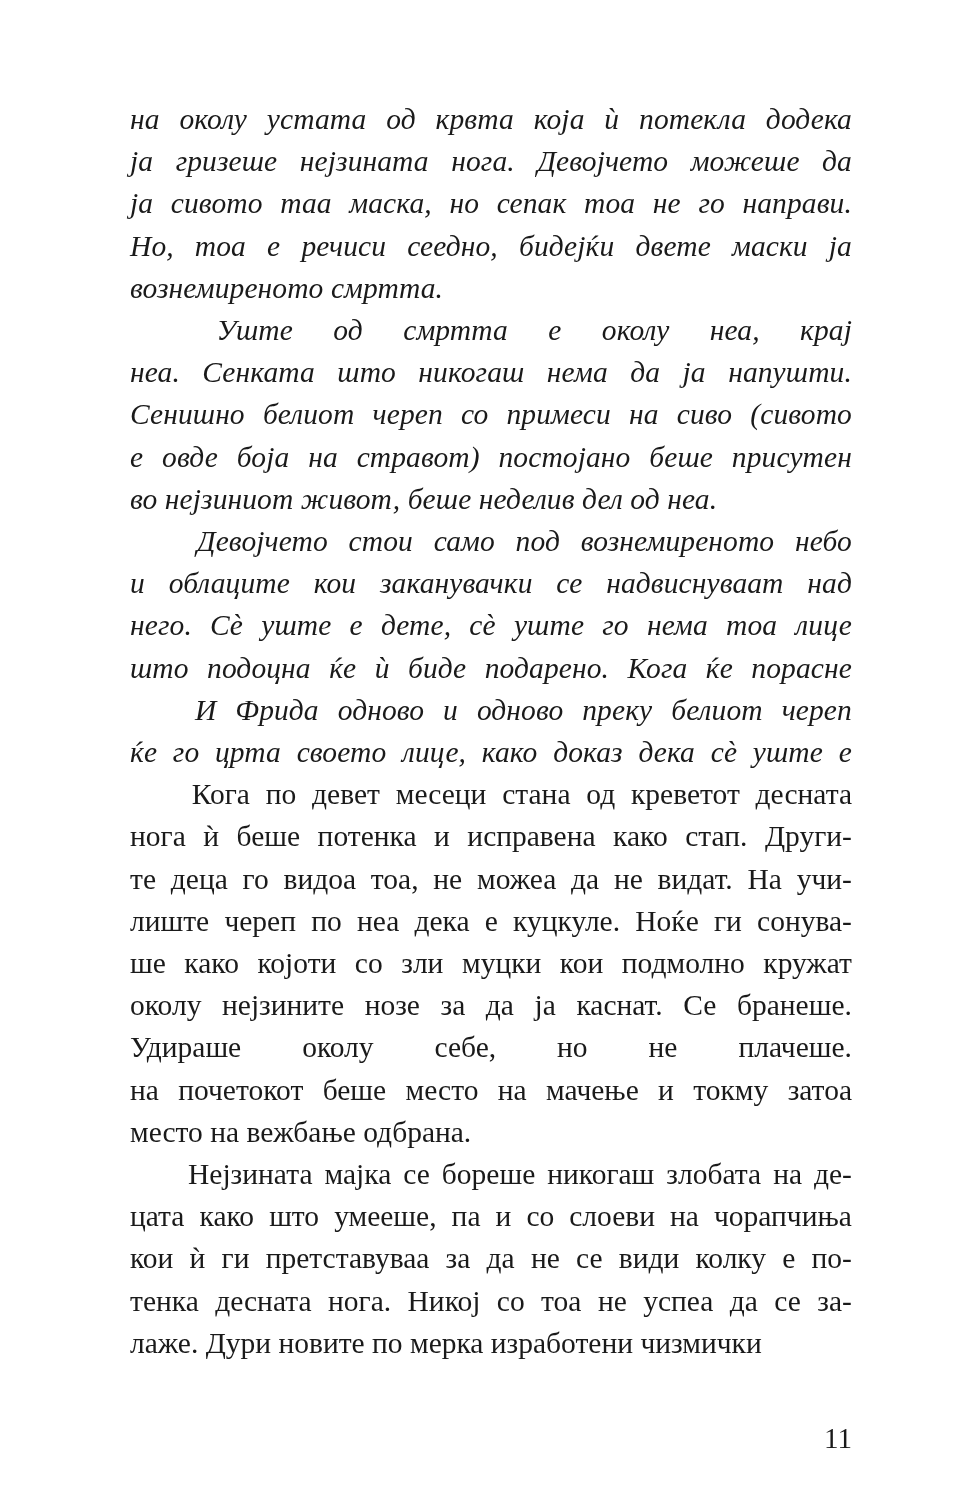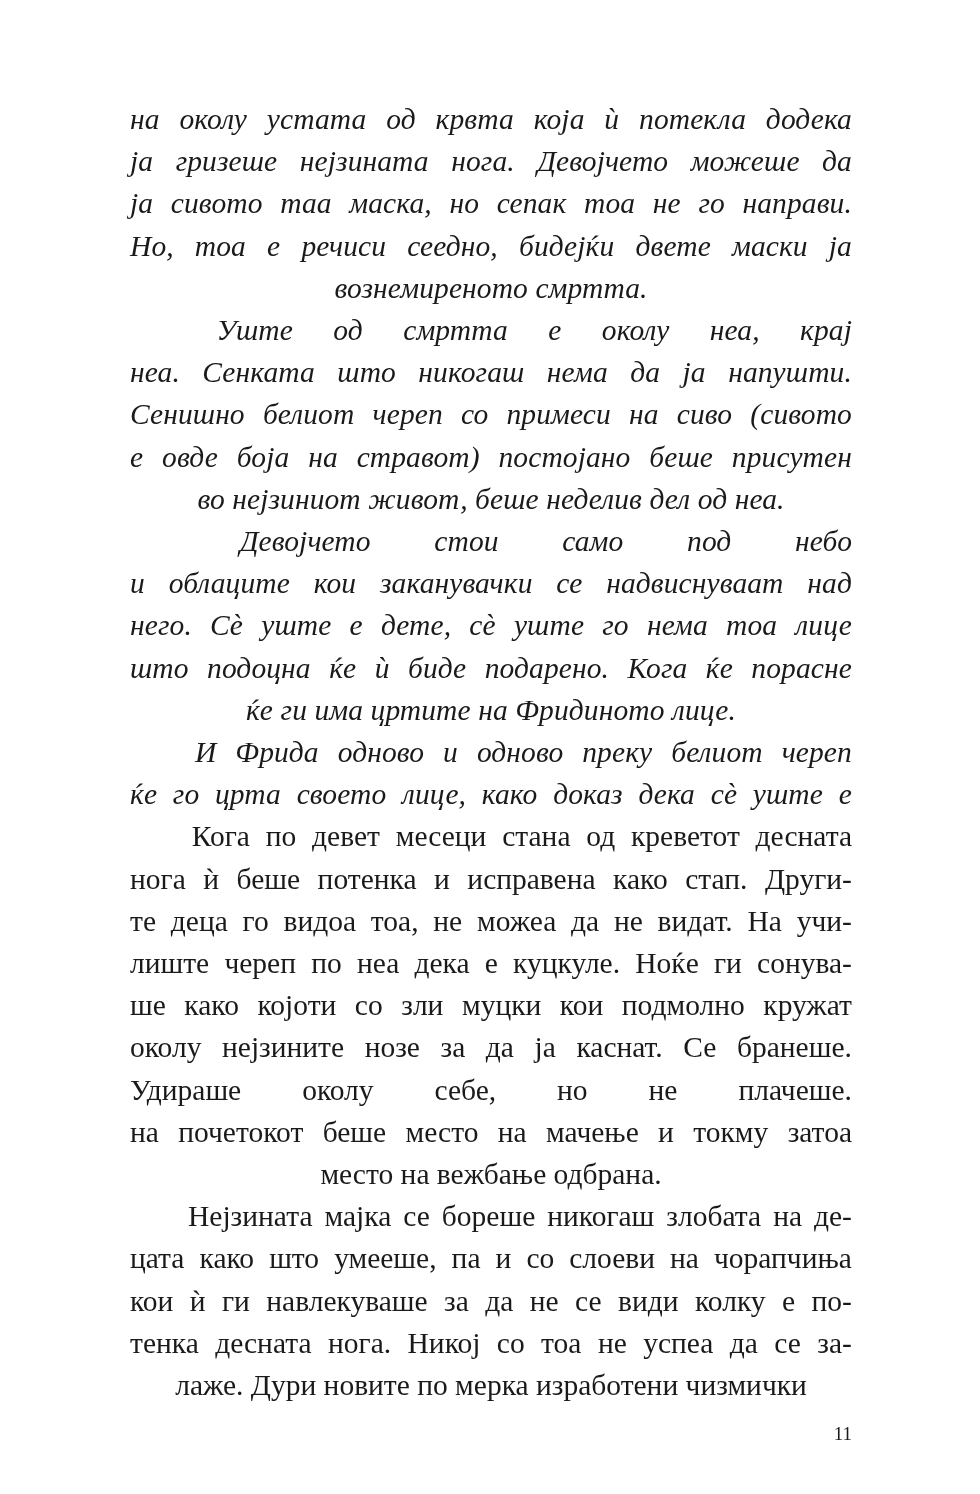--- a/index.html
+++ b/index.html
@@ -47,21 +47,20 @@
 
   .para.roman {
     font-style: normal;
     letter-spacing: 0px;
   }
 
   
   .line {
     display: block;
     white-space: pre;
-    text-align: center;
   }
 
   .line.just {
     
     display: flex;
     justify-content: space-between;
     white-space: normal;
   }
 
   .line.just > span {
@@ -70,21 +69,21 @@
 
   .indent {
     display: inline-block;
     width: 46px;
   }
 
   .page-number {
     position: absolute;
     right: 128px;
     top: 1424px;
-    font-size: 19px;
+    font-size: 29px;
     font-style: normal;
     line-height: 1;
     color: #1a1a1a;
     text-align: right;
   }
 </style>
 </head>
 <body style="background: rgb(255, 255, 255); color: rgb(26, 26, 26);">
 
 <div class="page">
@@ -179,20 +178,21 @@
         </span>
         <span class="line">во нејзиниот живот, беше неделив дел од неа.</span>
       </p>
       <p class="para italic">
         <span class="line just">
           <span class="indent"></span>
           <span>Девојчето</span>
           <span>стои</span>
           <span>само</span>
           <span>под</span>
+          <span>вознемиреното</span>
           <span>небо</span>
         </span>
         <span class="line just">
           <span>и</span>
           <span>облаците</span>
           <span>кои</span>
           <span>заканувачки</span>
           <span>се</span>
           <span>надвиснуваат</span>
           <span>над</span>
@@ -214,21 +214,20 @@
           <span>што</span>
           <span>подоцна</span>
           <span>ќе</span>
           <span>ѝ</span>
           <span>биде</span>
           <span>подарено.</span>
           <span>Кога</span>
           <span>ќе</span>
           <span>порасне</span>
         </span>
-        <span class="line">ќе ги има цртите на Фридиното лице.</span>
       </p>
       <p class="para italic">
         <span class="line just">
           <span class="indent"></span>
           <span>И</span>
           <span>Фрида</span>
           <span>одново</span>
           <span>и</span>
           <span>одново</span>
           <span>преку</span>
@@ -362,21 +361,21 @@
           <span>и</span>
           <span>со</span>
           <span>слоеви</span>
           <span>на</span>
           <span>чорапчиња</span>
         </span>
         <span class="line just">
           <span>кои</span>
           <span>ѝ</span>
           <span>ги</span>
-          <span>навлекуваше</span>
+          <span>претставуваа</span>
           <span>за</span>
           <span>да</span>
           <span>не</span>
           <span>се</span>
           <span>види</span>
           <span>колку</span>
           <span>е</span>
           <span>по-</span>
         </span>
         <span class="line just">

